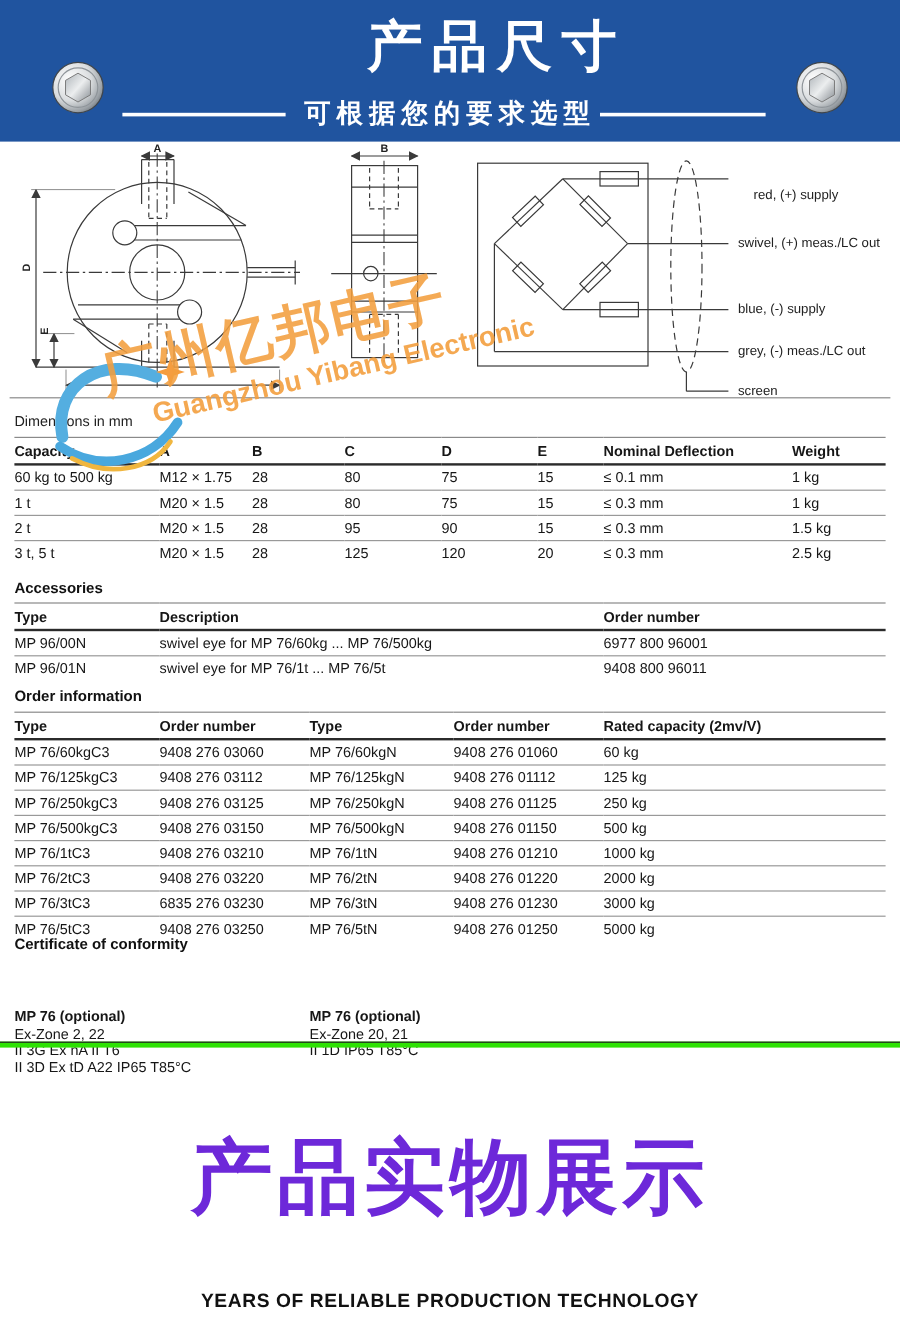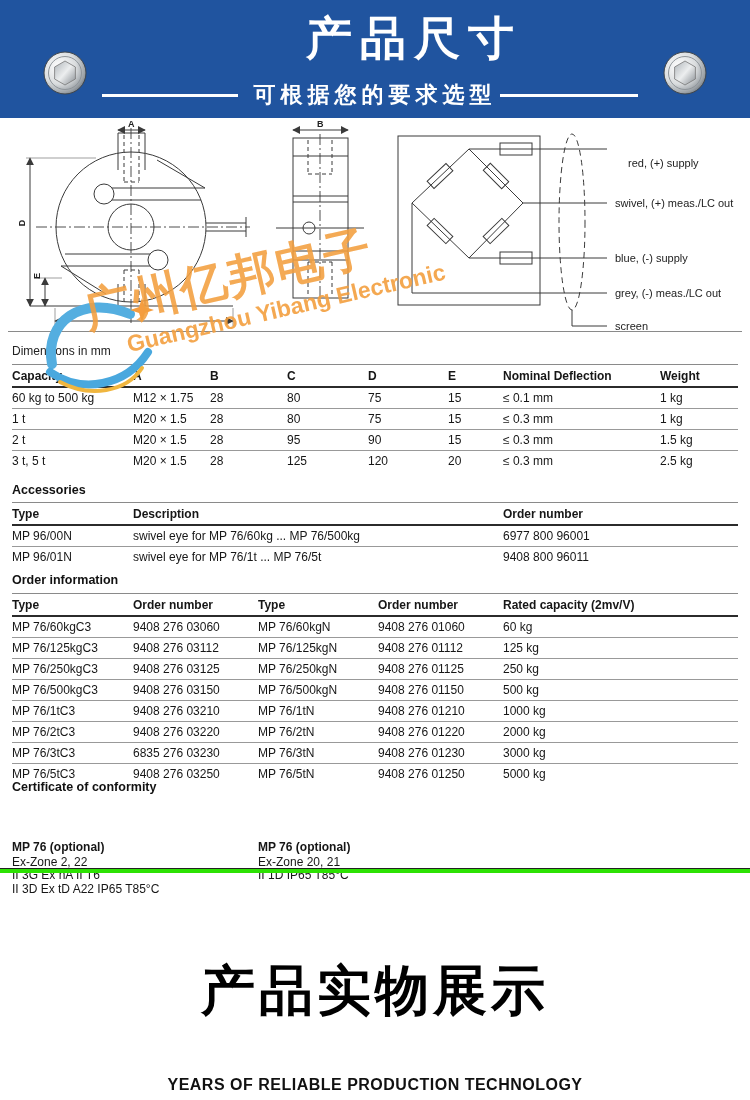--- a/index.html
+++ b/index.html
@@ -44,21 +44,21 @@
   table.spec tr:last-child td{border-bottom:none;}
   #dims-table{top:364px;width:726px;}
   #acc-table{top:502px;width:726px;}
   #order-table{top:593px;width:726px;}
   .cert-col{position:absolute;top:804px;font-size:12px;line-height:13.5px;color:#161616;}
   .cert-col .cert-title{font-weight:bold;margin-bottom:1px;margin-top:37px;}
   
   .green-line{position:absolute;left:0;top:868px;width:750px;height:5px;
     background:#2de203;border-top:1px solid #222;box-sizing:border-box;}
   .show-title{position:absolute;left:0;top:936px;width:750px;text-align:center;
-    font-size:54px;font-weight:900;letter-spacing:4px;color:#000000;margin-top:19px;}
+    font-size:68px;font-weight:900;letter-spacing:4px;color:#6d28d9;}
   .show-sub{position:absolute;left:0;top:1032px;width:750px;text-align:center;
     font-size:27px;font-weight:600;letter-spacing:1px;color:#1c1c1c;}
   .show-tag{position:absolute;left:0;top:1076px;width:750px;text-align:center;
     font-size:16px;font-weight:bold;letter-spacing:0.5px;color:#111;}
 </style>
 </head>
 <body>
 
 <div id="page">
 

